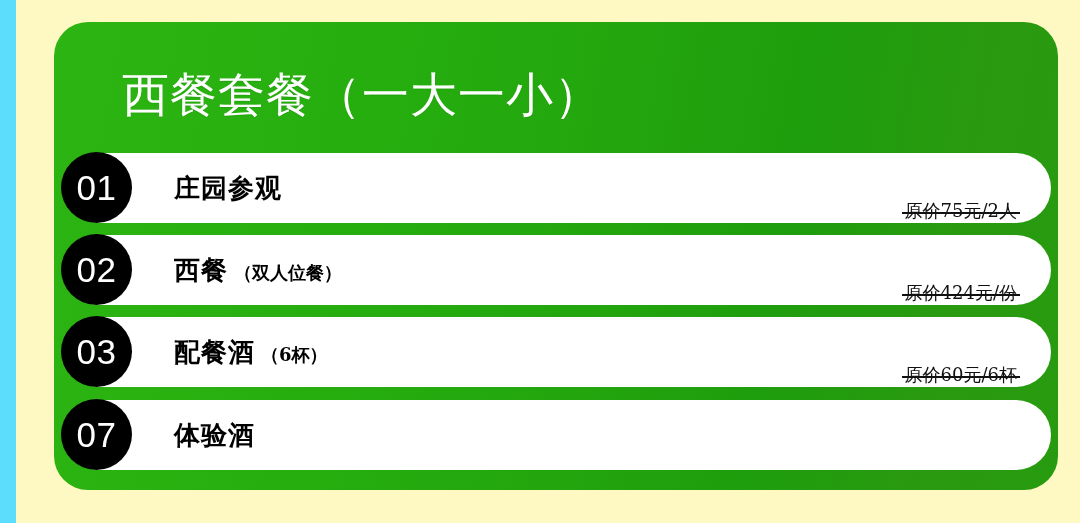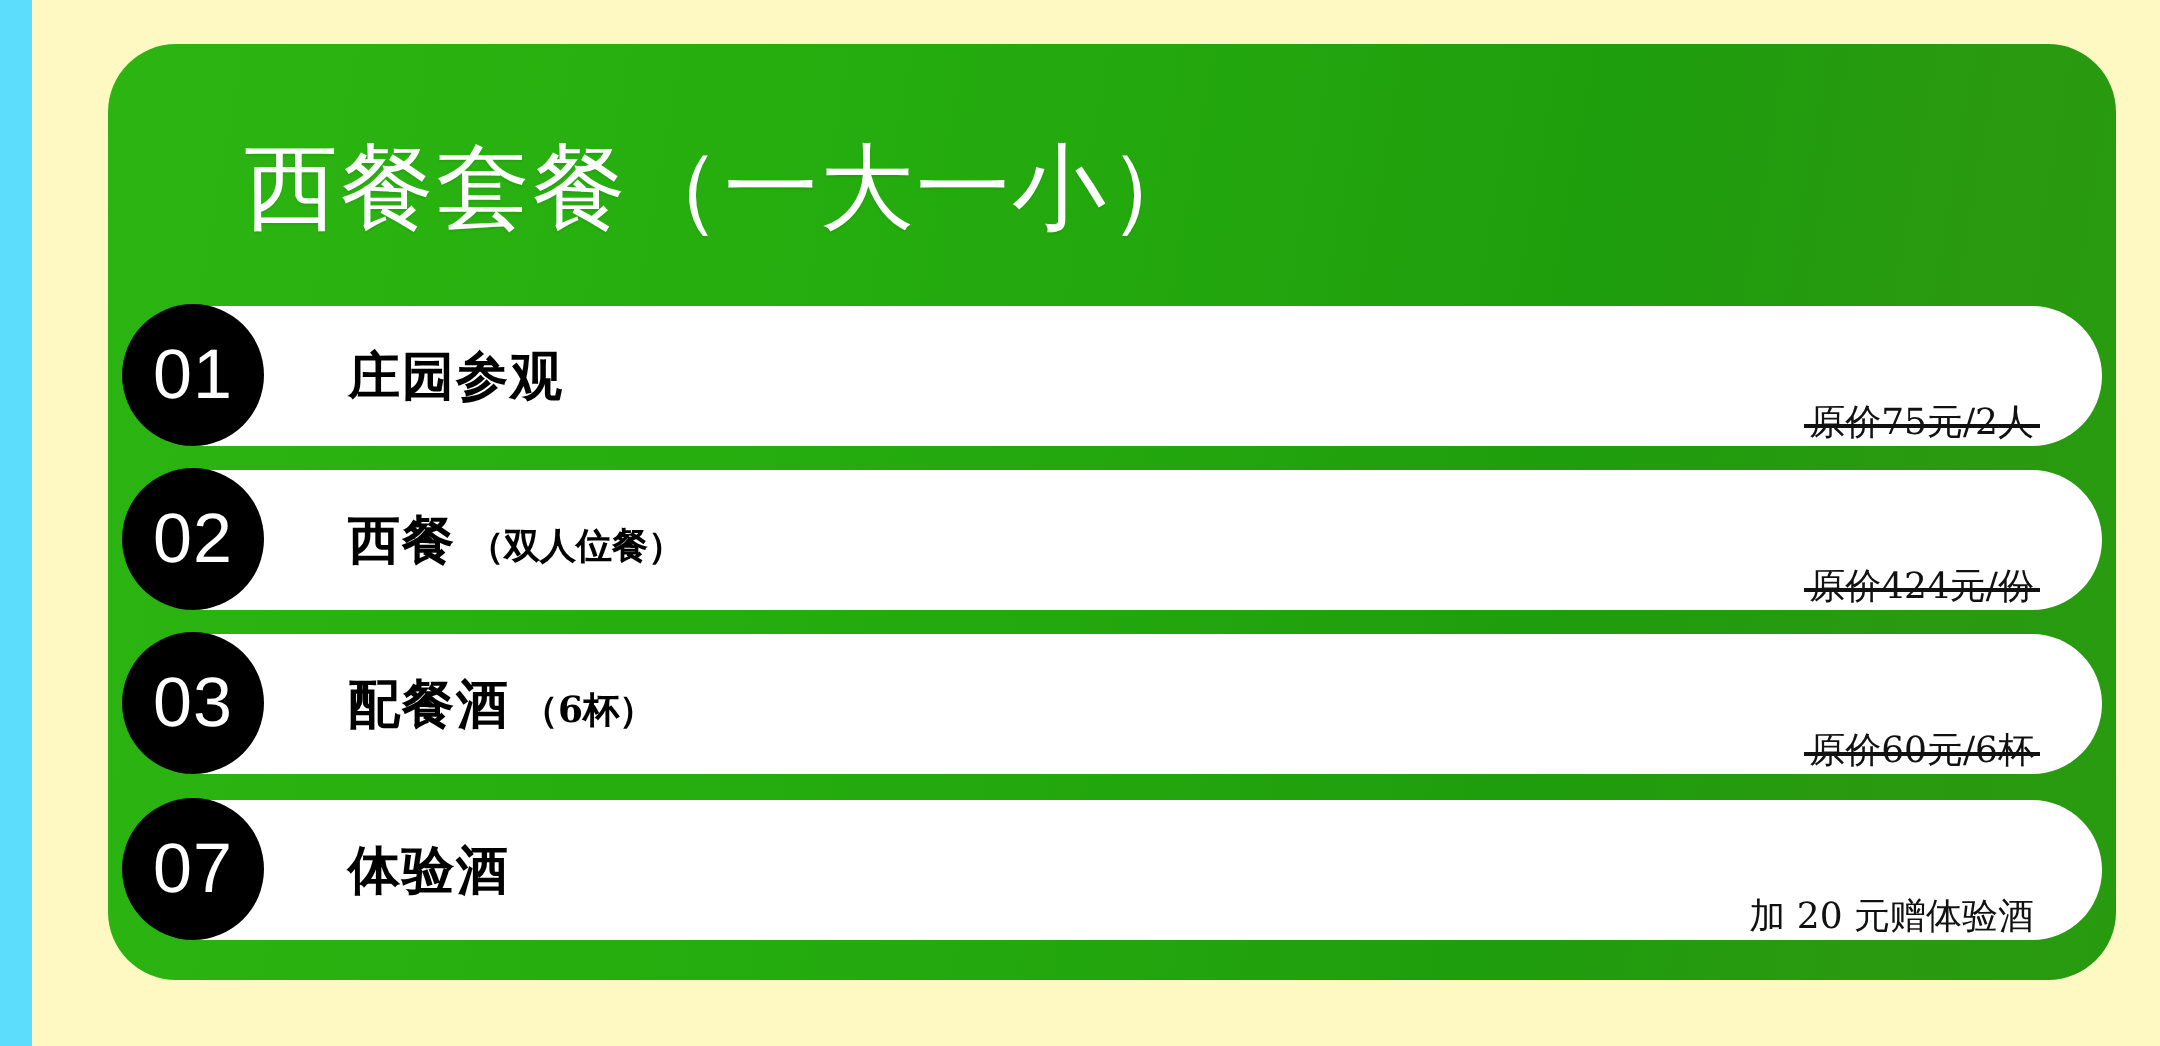--- a/index.html
+++ b/index.html
@@ -283,21 +283,18 @@
         </div>
       </div>
 
       <div class="row row-3">
         <div class="pill"></div>
         <div class="badge">07</div>
         <div class="row-label">
           <span class="row-title">体验酒</span>
 
         </div>
-        <div class="row-note">
-          <span class="strike-wrap">加 20 元赠体验酒</span>
-        </div>
       </div>
 
     </div>
 
   </div>
 </div>
 
 </body></html>

